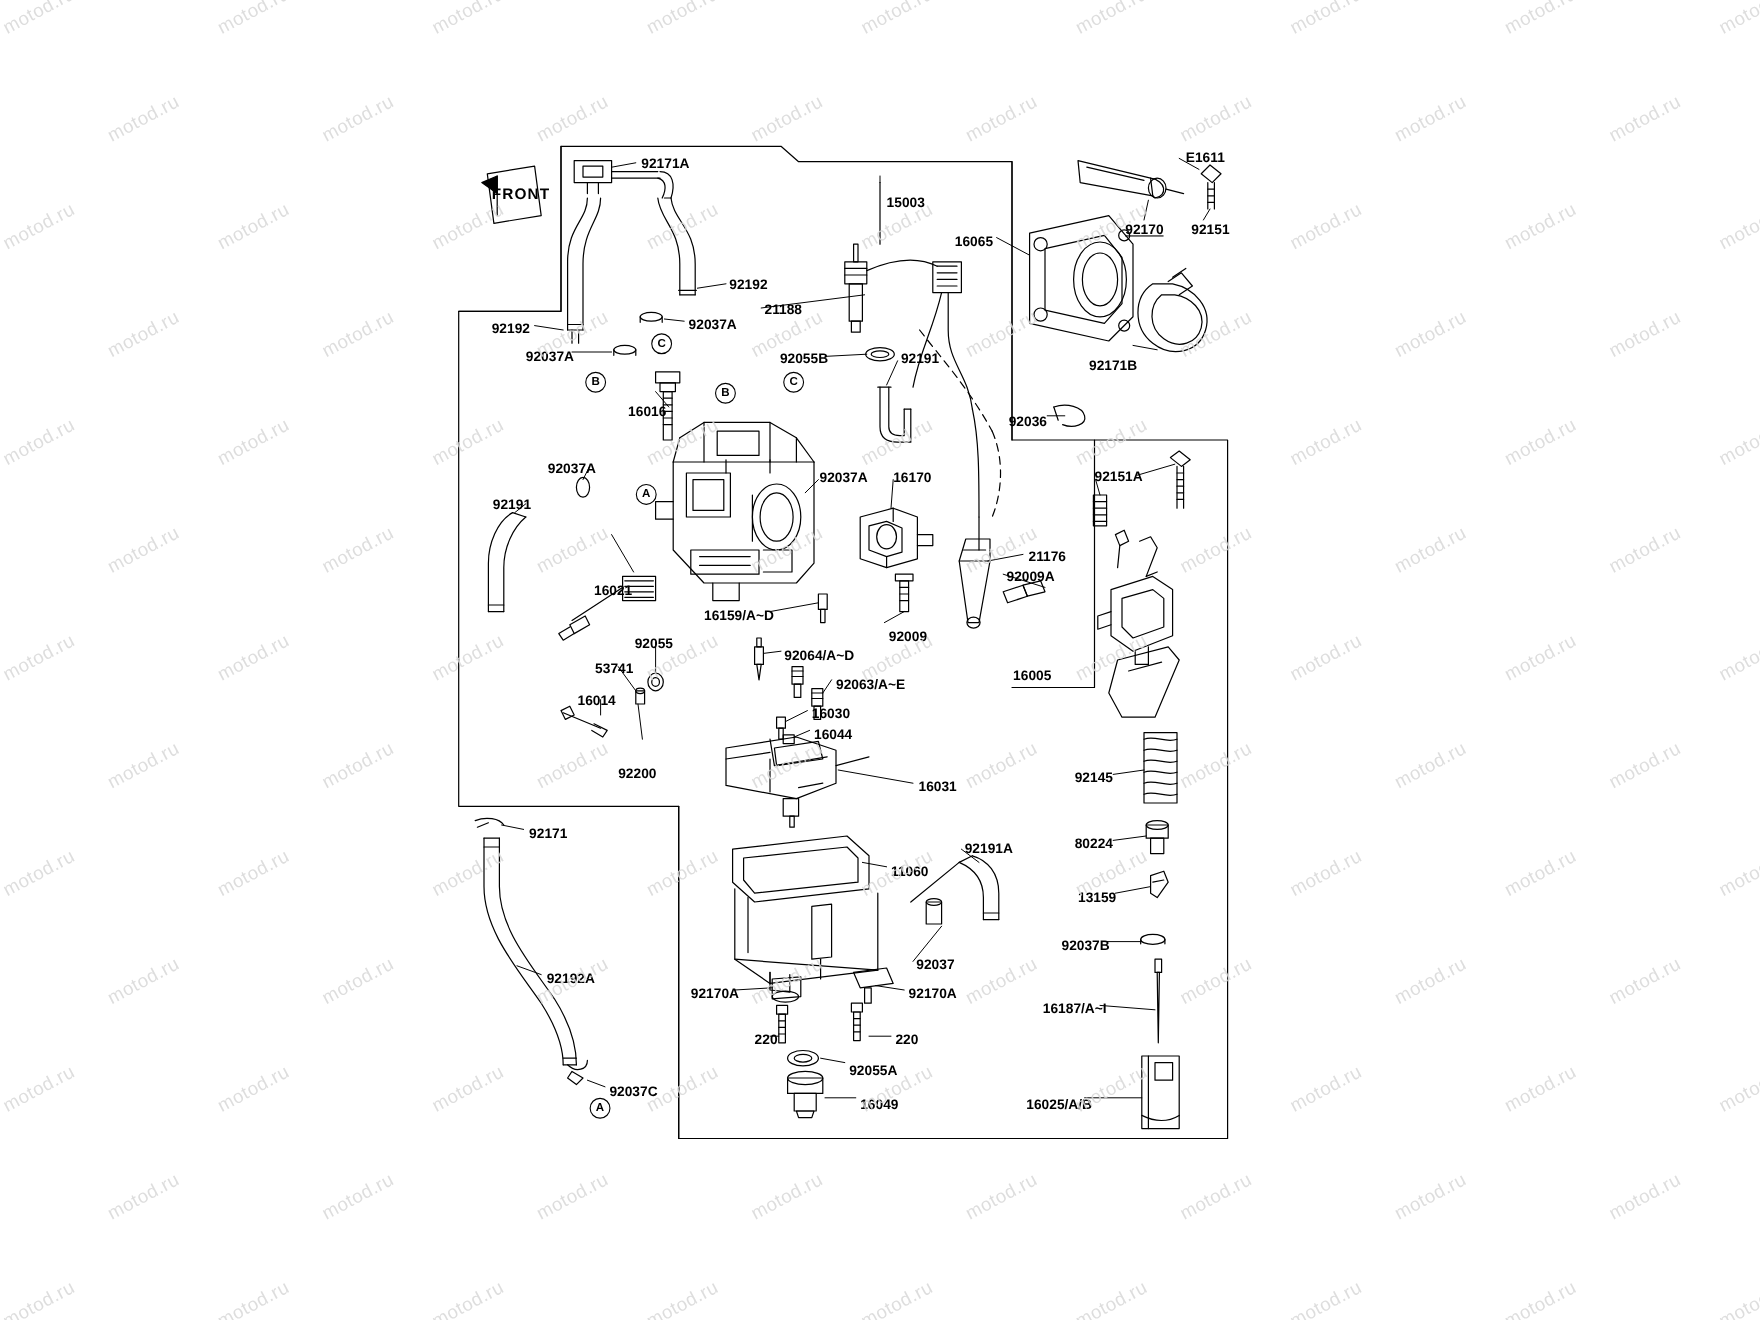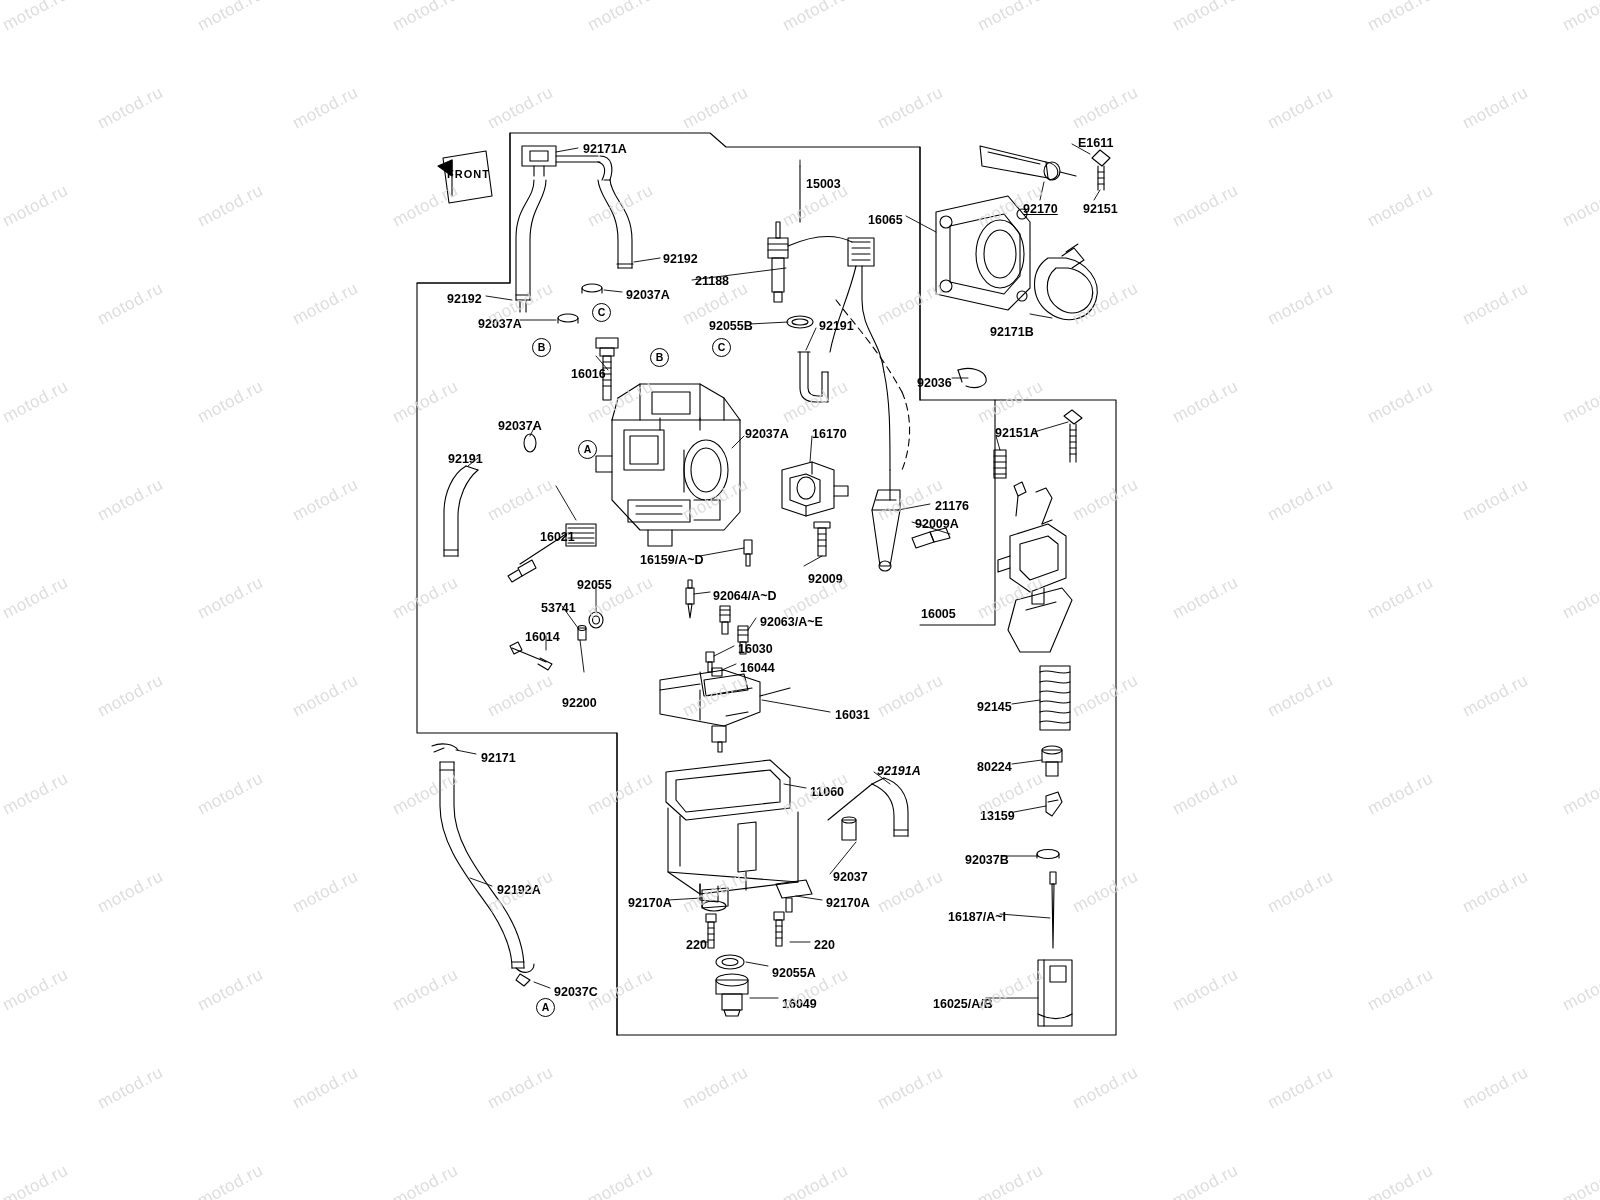--- a/index.html
+++ b/index.html
@@ -437,21 +437,21 @@
       <div class="lbl" style="left: 921px; top: 607px;">16005</div>
       <div class="lbl" style="left: 760px; top: 615px;">92063/A~E</div>
       <div class="lbl" style="left: 525px; top: 630px;">16014</div>
       <div class="lbl" style="left: 738px; top: 642px;">16030</div>
       <div class="lbl" style="left: 740px; top: 661px;">16044</div>
       <div class="lbl" style="left: 562px; top: 670px; margin-top: 26px;">92200</div>
       <div class="lbl" style="left: 977px; top: 700px;">92145</div>
       <div class="lbl" style="left: 835px; top: 708px;">16031</div>
       <div class="lbl" style="left: 481px; top: 751px;">92171</div>
       <div class="lbl" style="left: 977px; top: 760px;">80224</div>
-      <div class="lbl" style="left: 877px; top: 764px; font-style: italic;">92191A</div>
+      <div class="lbl" style="left: 877px; top: 764px;">92191A</div>
       <div class="lbl" style="left: 810px; top: 785px;">11060</div>
       <div class="lbl" style="left: 980px; top: 809px;">13159</div>
       <div class="lbl" style="left: 965px; top: 853px;">92037B</div>
       <div class="lbl" style="left: 833px; top: 870px;">92037</div>
       <div class="lbl" style="left: 497px; top: 883px;">92192A</div>
       <div class="lbl" style="left: 628px; top: 896px;">92170A</div>
       <div class="lbl" style="left: 826px; top: 896px;">92170A</div>
       <div class="lbl" style="left: 948px; top: 910px;">16187/A~I</div>
       <div class="lbl" style="left: 686px; top: 938px;">220</div>
       <div class="lbl" style="left: 814px; top: 938px;">220</div>
@@ -574,14 +574,14 @@
       <span class="wm" style="left: 195px; top: 1176px;">motod.ru</span>
       <span class="wm" style="left: 390px; top: 1176px;">motod.ru</span>
       <span class="wm" style="left: 585px; top: 1176px;">motod.ru</span>
       <span class="wm" style="left: 780px; top: 1176px;">motod.ru</span>
       <span class="wm" style="left: 975px; top: 1176px;">motod.ru</span>
       <span class="wm" style="left: 1170px; top: 1176px;">motod.ru</span>
       <span class="wm" style="left: 1365px; top: 1176px;">motod.ru</span>
       <span class="wm" style="left: 1560px; top: 1176px;">motod.ru</span>
     </div>
 
-  <div class="lbl frontbox" style="left:447px; top:168px; font-size:11px; letter-spacing:1px;">FRONT</div>
+  <div class="lbl frontbox" style="left:447px; top:168px; font-size:14px; letter-spacing:1px;">FRONT</div>
 </div>
 
 </body></html>

